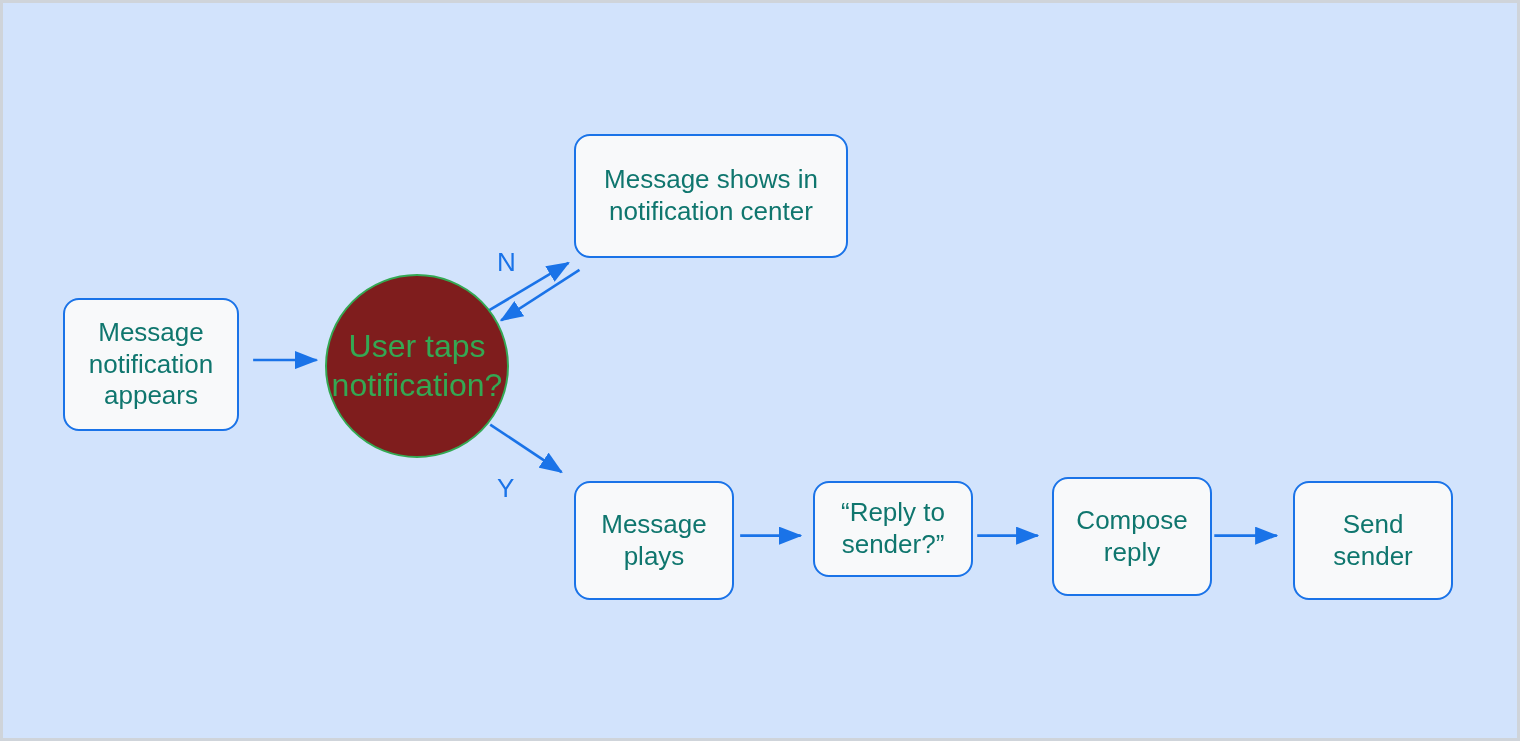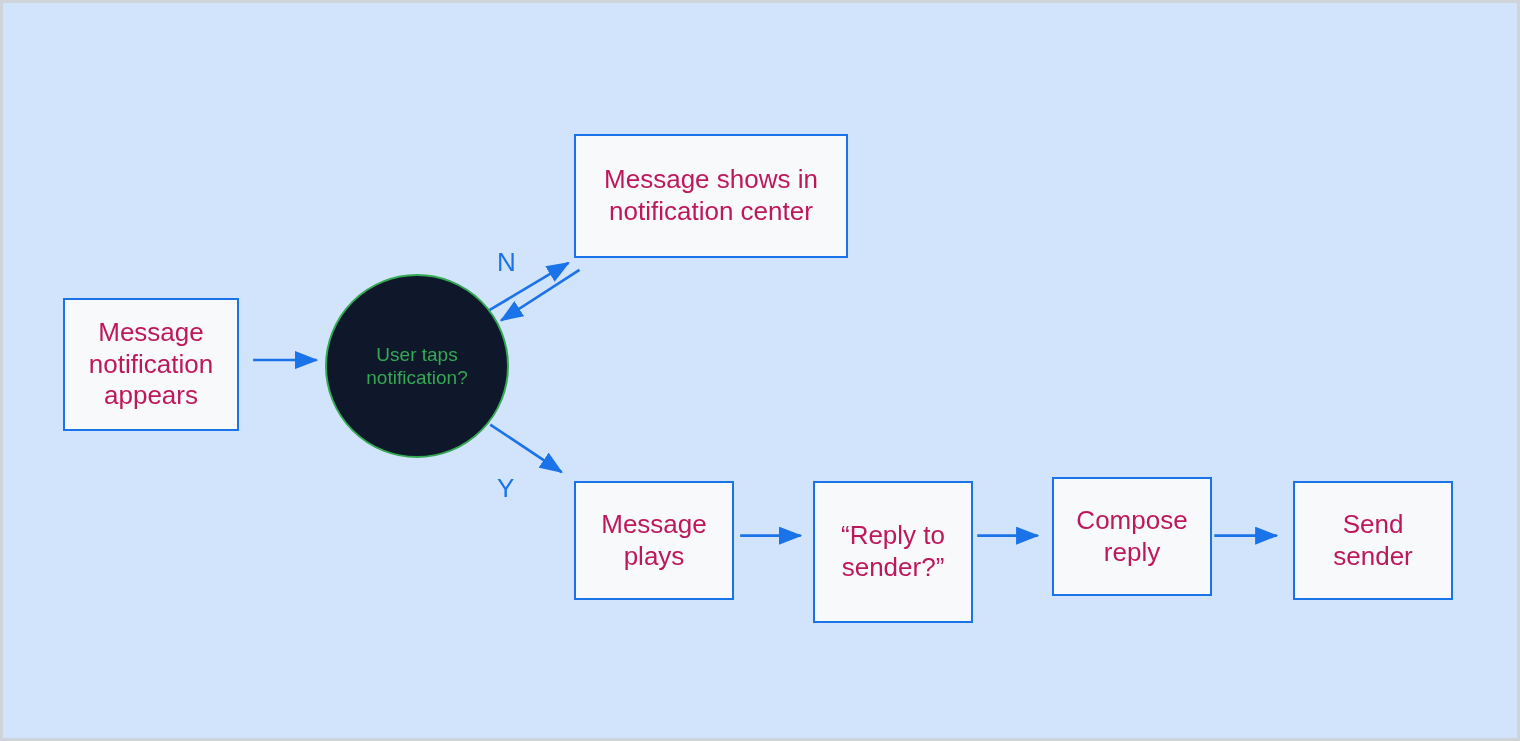--- a/index.html
+++ b/index.html
@@ -25,31 +25,31 @@
     display: flex;
     align-items: center;
     justify-content: center;
     text-align: center;
     line-height: 1.22;
     white-space: pre-line;
   }
   .box {
     background: #f8f9fa;
     border: 2.5px solid #1a73e8;
-    border-radius: 0;
-    color: #be185d;
+    border-radius: 16px;
+    color: #0f766e;
     font-size: 26px;
     padding: 4px 10px;
   }
   .circle {
-    background: #0f172a;
+    background: #7f1d1d;
     border: 2.5px solid #34a853;
     border-radius: 50%;
     color: #34a853;
-    font-size: 19px;
+    font-size: 32px;
   }
   .edge-label {
     position: absolute;
     color: #1a73e8;
     font-size: 26px;
     line-height: 1;
   }
   svg.edges {
     position: absolute;
     left: 0;
@@ -112,21 +112,21 @@
 
   <div class="node circle" id="n1" style="left:322px; top:271px; width:184px; height:184px;">User taps
 notification?</div>
 
   <div class="node box" id="n2" style="left:571px; top:131px; width:274px; height:124px;">Message shows in
 notification center</div>
 
   <div class="node box" id="n3" style="left:571px; top:478px; width:160px; height:119px;">Message
 plays</div>
 
-  <div class="node box" id="n4" style="left:810px; top:478px; width:160px; height:142px;">“Reply to
+  <div class="node box" id="n4" style="left:810px; top:478px; width:160px; height:96px;">“Reply to
 sender?”</div>
 
   <div class="node box" id="n5" style="left:1049px; top:474px; width:160px; height:119px;">Compose
 reply</div>
 
   <div class="node box" id="n6" style="left:1290px; top:478px; width:160px; height:119px;">Send
 sender</div>
 
   <div class="edge-label" style="left:494px; top:246px;">N</div>
 

